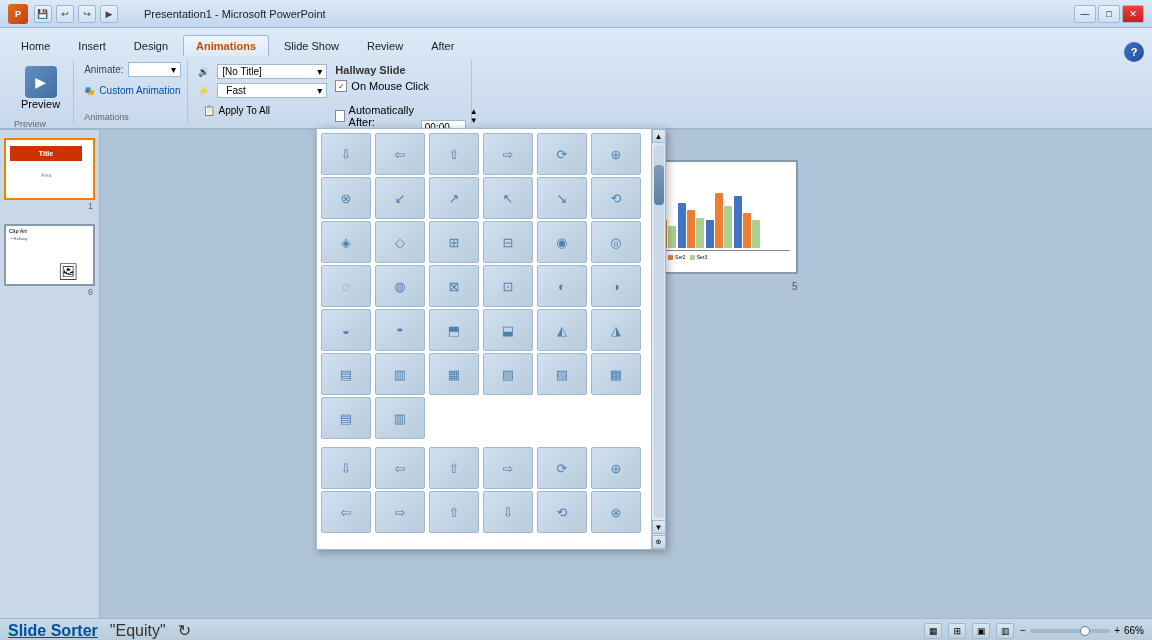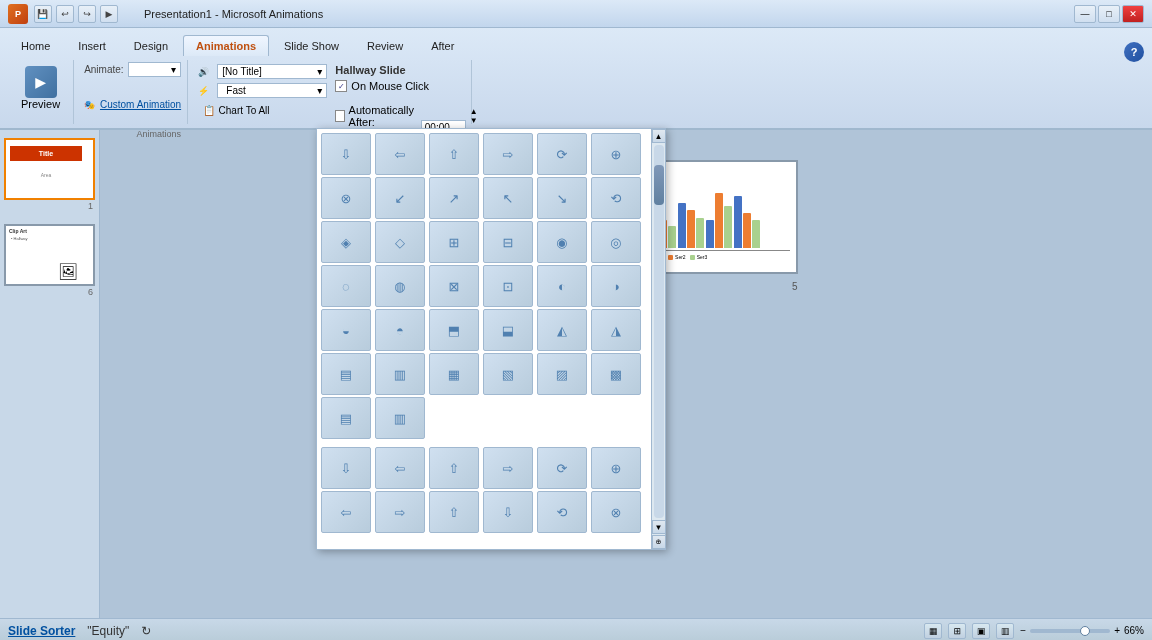--- a/index.html
+++ b/index.html
@@ -102,24 +102,24 @@
     #ribbon-content {
       display: flex;
       align-items: stretch;
       padding: 4px 8px;
       height: 72px;
       gap: 4px;
     }
     .ribbon-group {
       display: flex;
       flex-direction: column;
-      align-items: flex-end;
+      align-items: flex-start;
       padding: 2px 6px;
       border-right: 1px solid #b0c4d8;
-      gap: 19px;
+      gap: 5px;
     }
     .ribbon-group-label {
       font-size: 9px;
       color: #666;
       margin-top: auto;
     }
     .ribbon-large-btn {
       display: flex;
       flex-direction: column;
       align-items: center;
@@ -359,21 +359,21 @@
     #statusbar {
       height: 24px;
       background: linear-gradient(to bottom, #c8d8e8, #b8ccd8);
       border-top: 1px solid #a0b8d0;
       display: flex;
       align-items: center;
       justify-content: space-between;
       padding: 0 8px;
     }
     .status-left { display: flex; gap: 12px; align-items: center; }
-    .status-item { font-size: 12px; color: #333; cursor: pointer; }
+    .status-item { font-size: 16px; color: #333; cursor: pointer; }
     .status-item.active { color: #0050a0; text-decoration: underline; font-weight: bold; }
     .status-right { display: flex; gap: 6px; align-items: center; }
     .status-icon {
       width: 18px; height: 16px;
       background: linear-gradient(to bottom, #d8e8f0, #c0d0e0);
       border: 1px solid #a0b8d0;
       border-radius: 2px;
       cursor: pointer;
       display: flex; align-items: center; justify-content: center;
       font-size: 9px;
@@ -414,21 +414,21 @@
 
 <div id="titlebar">
   <div class="title-left">
     <div class="app-icon">P</div>
     <div class="quick-access">
       <div class="qa-btn">💾</div>
       <div class="qa-btn">↩</div>
       <div class="qa-btn">↪</div>
       <div class="qa-btn">▶</div>
     </div>
-    <div class="title-text">Presentation1 - Microsoft Animations</div>
+    <div class="title-text">Presentation1 - Microsoft PowerPoint</div>
   </div>
   <div class="win-controls">
     <div class="win-btn minimize">—</div>
     <div class="win-btn maximize">□</div>
     <div class="win-btn close">✕</div>
   </div>
 </div>
 
 <div id="ribbon">
   <div id="ribbon-tabs">
@@ -453,21 +453,21 @@
     <div class="ribbon-group" style="width:110px;">
       <div style="display:flex;align-items:center;gap:4px;width:100%;">
         <span style="font-size:10px;color:#444;">Animate:</span>
         <div class="anim-combo" style="width:65px;">
           <span></span>
             <span>▾</span>
         </div>
       </div>
       <div style="display:flex;align-items:center;gap:4px;margin-top:3px;">
         <span style="font-size:9px;color:#6090c0;">🎭</span>
-        <span style="font-size:10px;color:#0050a0;cursor:pointer;text-decoration:underline;">Custom Animation</span>
+        <span style="font-size:10px;color:#0050a0;cursor:pointer;">Custom Animation</span>
       </div>
       <span class="ribbon-group-label">Animations</span>
     </div>
 
     <div class="ribbon-group" style="width:280px;flex-direction:row;gap:8px;align-items:flex-start;padding-top:4px;">
       <div style="display:flex;flex-direction:column;gap:4px;">
         <div class="anim-row">
           <span style="font-size:9px;color:#4060a0;margin-right:2px;">🔊</span>
           <div class="anim-combo" style="width:110px;">
             <span>[No Title]</span>
@@ -476,21 +476,21 @@
         </div>
         <div class="anim-row">
           <span style="font-size:9px;color:#4060a0;margin-right:2px;">⚡</span>
           <div class="anim-combo" style="width:110px;padding-left:8px;">
             <span>Fast</span>
               <span>▾</span>
           </div>
         </div>
         <div class="ribbon-small-btn">
           <span>📋</span>
-          <span>Chart To All</span>
+          <span>Apply To All</span>
         </div>
       </div>
       <div style="display:flex;flex-direction:column;gap:4px;">
         <div style="font-size:11px;font-weight:bold;color:#333;">Hallway Slide</div>
         <div class="checkbox-row">
           <div class="cb checked">✓</div>
           <span>On Mouse Click</span>
         </div>
         <div class="checkbox-row">
           <div class="cb"></div>

